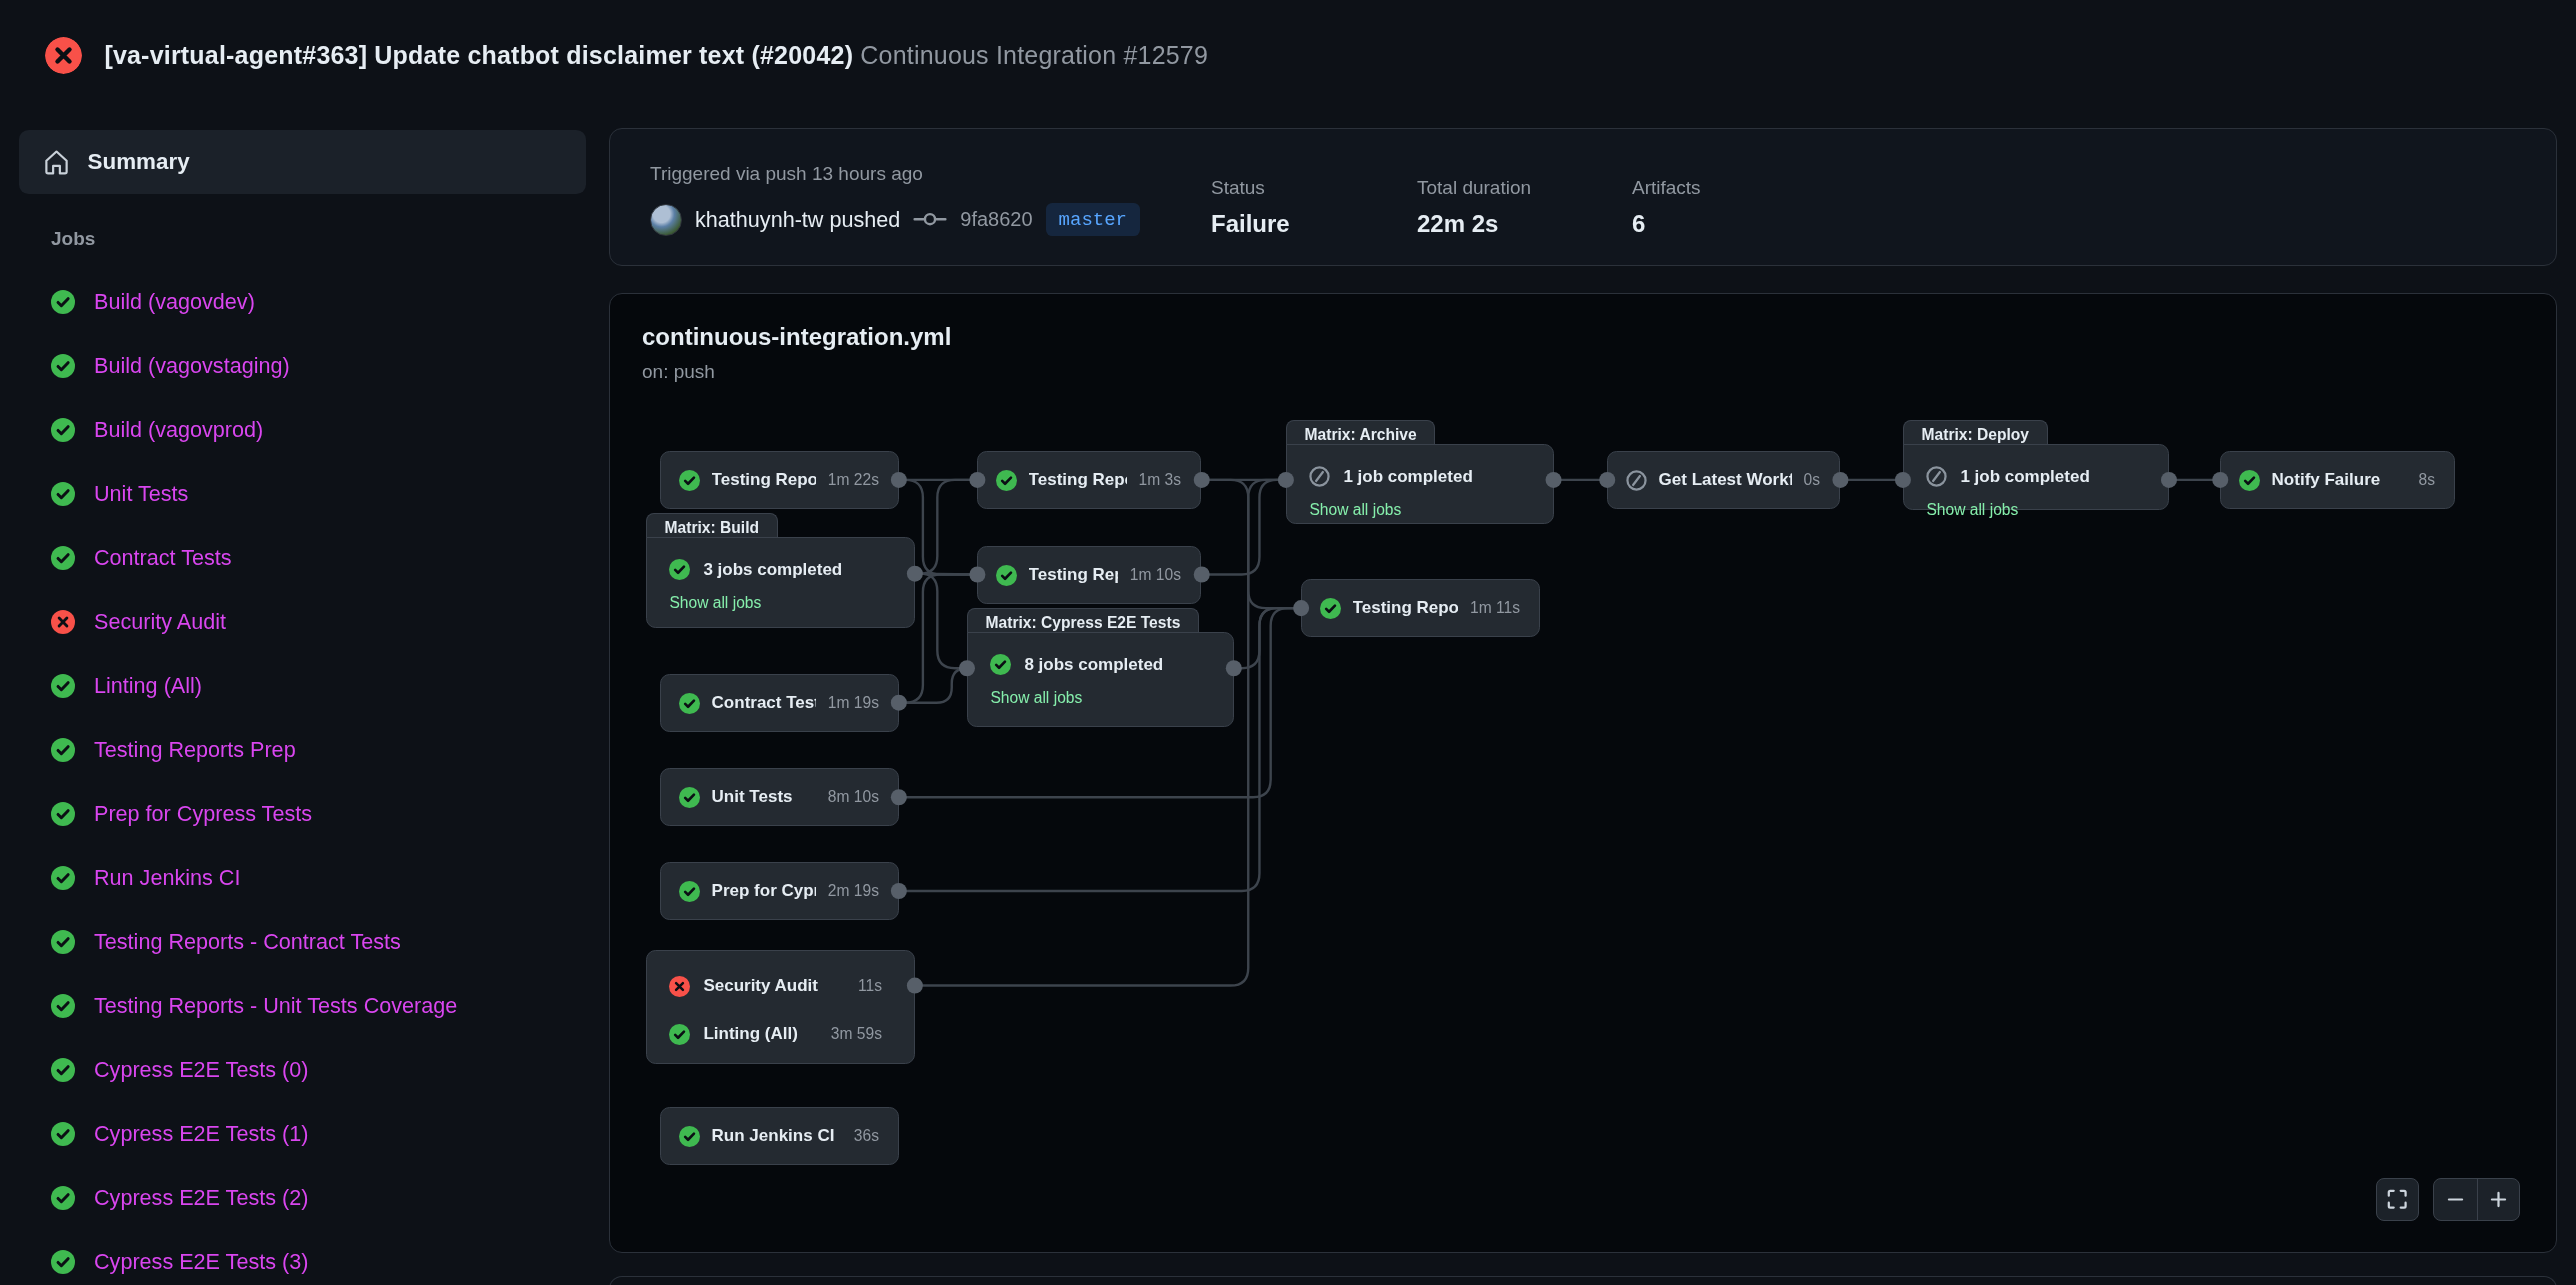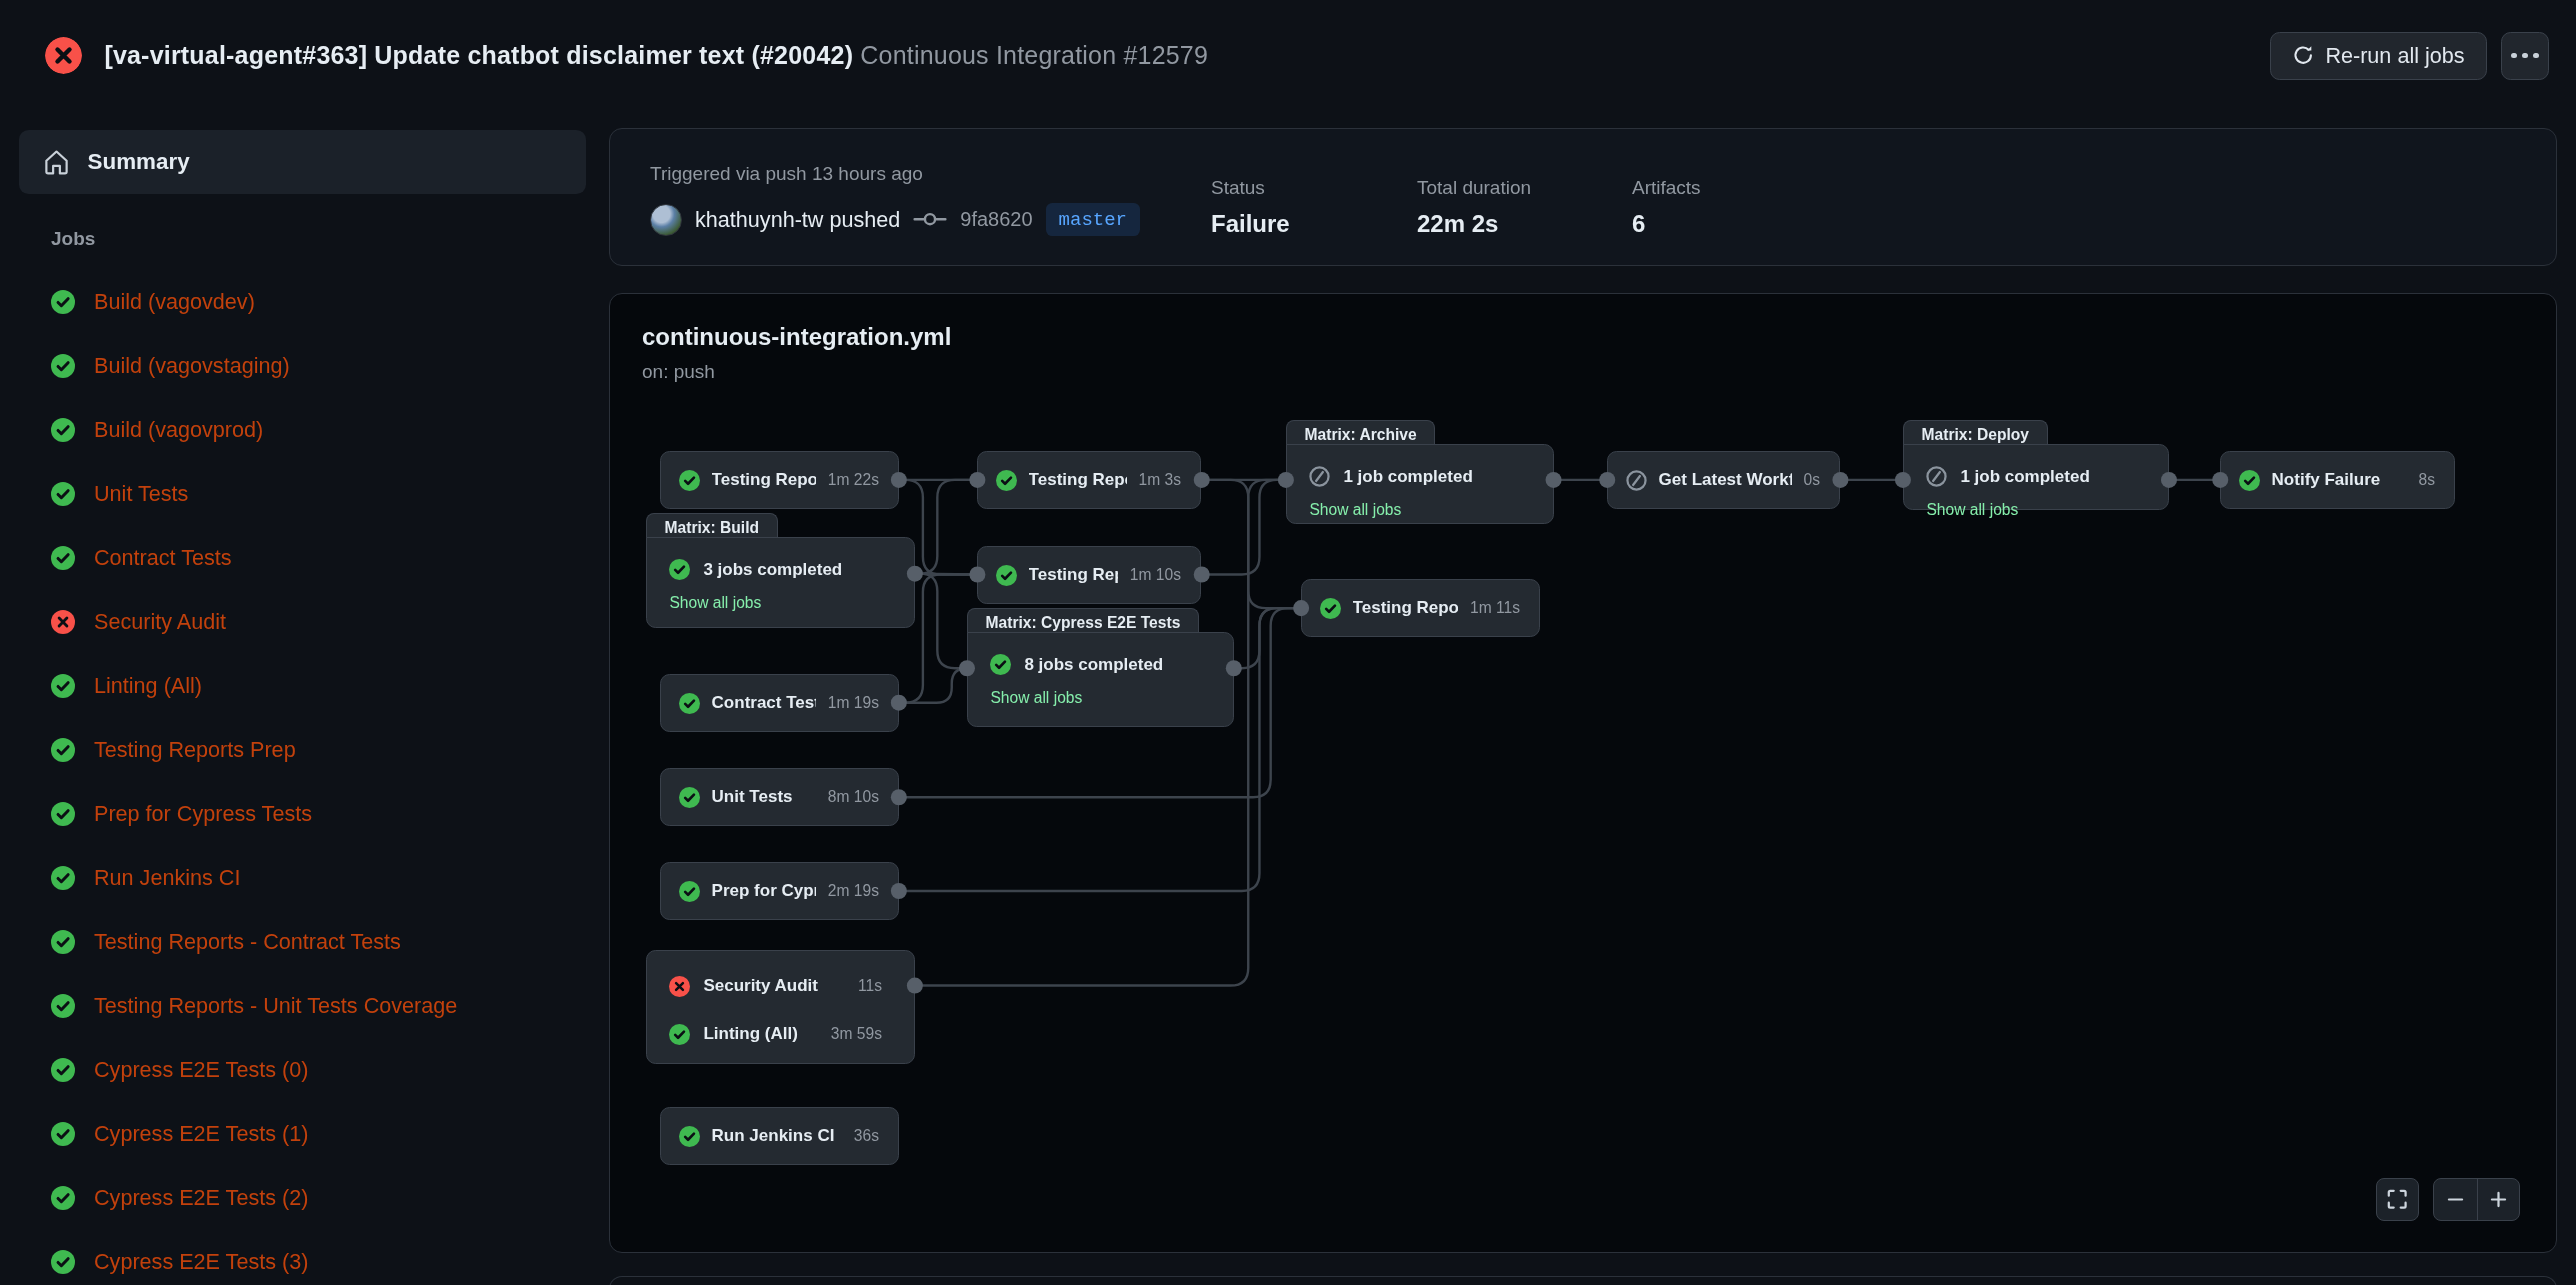--- a/index.html
+++ b/index.html
@@ -21,21 +21,21 @@
   .kebab i { width:5.6px; height:5.6px; border-radius:50%; background:#c9d1d9; display:block; }
 
   
   .sidebar { position:absolute; left:19px; top:130px; width:567px; }
   .summary-item { height:64px; background:#1b2129; border-radius:9.6px; display:flex;
     align-items:center; padding:0 24px; gap:17.6px; cursor:pointer; }
   .summary-item span { font-size:22.4px; font-weight:700; }
   .jobs-heading { margin:34px 0 0 32px; font-size:19px; font-weight:700; color:#9198a1; height:24px; }
   .job-list { margin-top:18.4px; }
   .sjob { height:64px; display:flex; align-items:center; gap:19px; padding-left:32px; cursor:pointer; }
-  .sjob .lbl { font-size:21.6px; color:#c2410c; white-space:nowrap; }
+  .sjob .lbl { font-size:21.6px; color:#d946ef; white-space:nowrap; }
 
   
   .run-info { position:absolute; left:609px; top:128px; width:1948px; height:138px;
     background:#10151d; border:0.8px solid #2b313a; border-radius:13px; }
   .trigger-line { position:absolute; left:40px; top:34px; font-size:19px; color:#9198a1; }
   .push-row { position:absolute; left:40px; top:74px; display:flex; align-items:center; gap:13px; }
   .avatar { width:32px; height:32px; border-radius:50%;
     background:radial-gradient(circle at 35% 30%, #aebfd4 0 30%, #5b7fa6 45%, #3c5a33 75%, #223040 100%);
     border:0.8px solid #30363d; }
   .push-row .actor { font-size:21.6px; font-weight:500; color:#e6edf3; cursor:pointer; }
@@ -95,36 +95,20 @@
 <body>
 
 <div class="app-header">
   <svg class="hdr-status" viewBox="0 0 16 16">
     <circle cx="8" cy="8" r="8" fill="#f85149"></circle>
     <path d="M5.4 5.4l5.2 5.2M10.6 5.4l-5.2 5.2" stroke="#0b0f14" stroke-width="1.9" stroke-linecap="round"></path>
   </svg>
   <div class="hdr-title">
     <span>[va-virtual-agent#363] Update chatbot disclaimer text (#20042)</span>
     <span class="wf">Continuous Integration #12579</span>
-  </div>
-  <div class="hdr-actions">
-    <div class="btn">
-      <svg width="22.4" height="22.4" viewBox="0 0 16 16">
-        <path d="M13.5 8a5.5 5.5 0 1 1-1.6-3.9" fill="none" stroke="#e2e8ef" stroke-width="1.5" stroke-linecap="round"></path>
-        <path d="M13.8 1.6v3h-3z" fill="#e2e8ef"></path>
-      </svg>
-      <span>Re-run all jobs</span>
-    </div>
-    <div class="btn icon-only">
-      <span class="kebab">
-          <i></i>
-          <i></i>
-          <i></i>
-        </span>
-    </div>
   </div>
 </div>
 
 <div class="sidebar">
   <div class="summary-item">
     <svg width="27" height="27" viewBox="0 0 16 16">
       <path d="M8 1.5 14 7v6.5a1 1 0 0 1-1 1h-3v-4.5H6V14.5H3a1 1 0 0 1-1-1V7z" fill="none" stroke="#c9d1d9" stroke-width="1.3" stroke-linejoin="round"></path>
     </svg>
     <span>Summary</span>
   </div>

